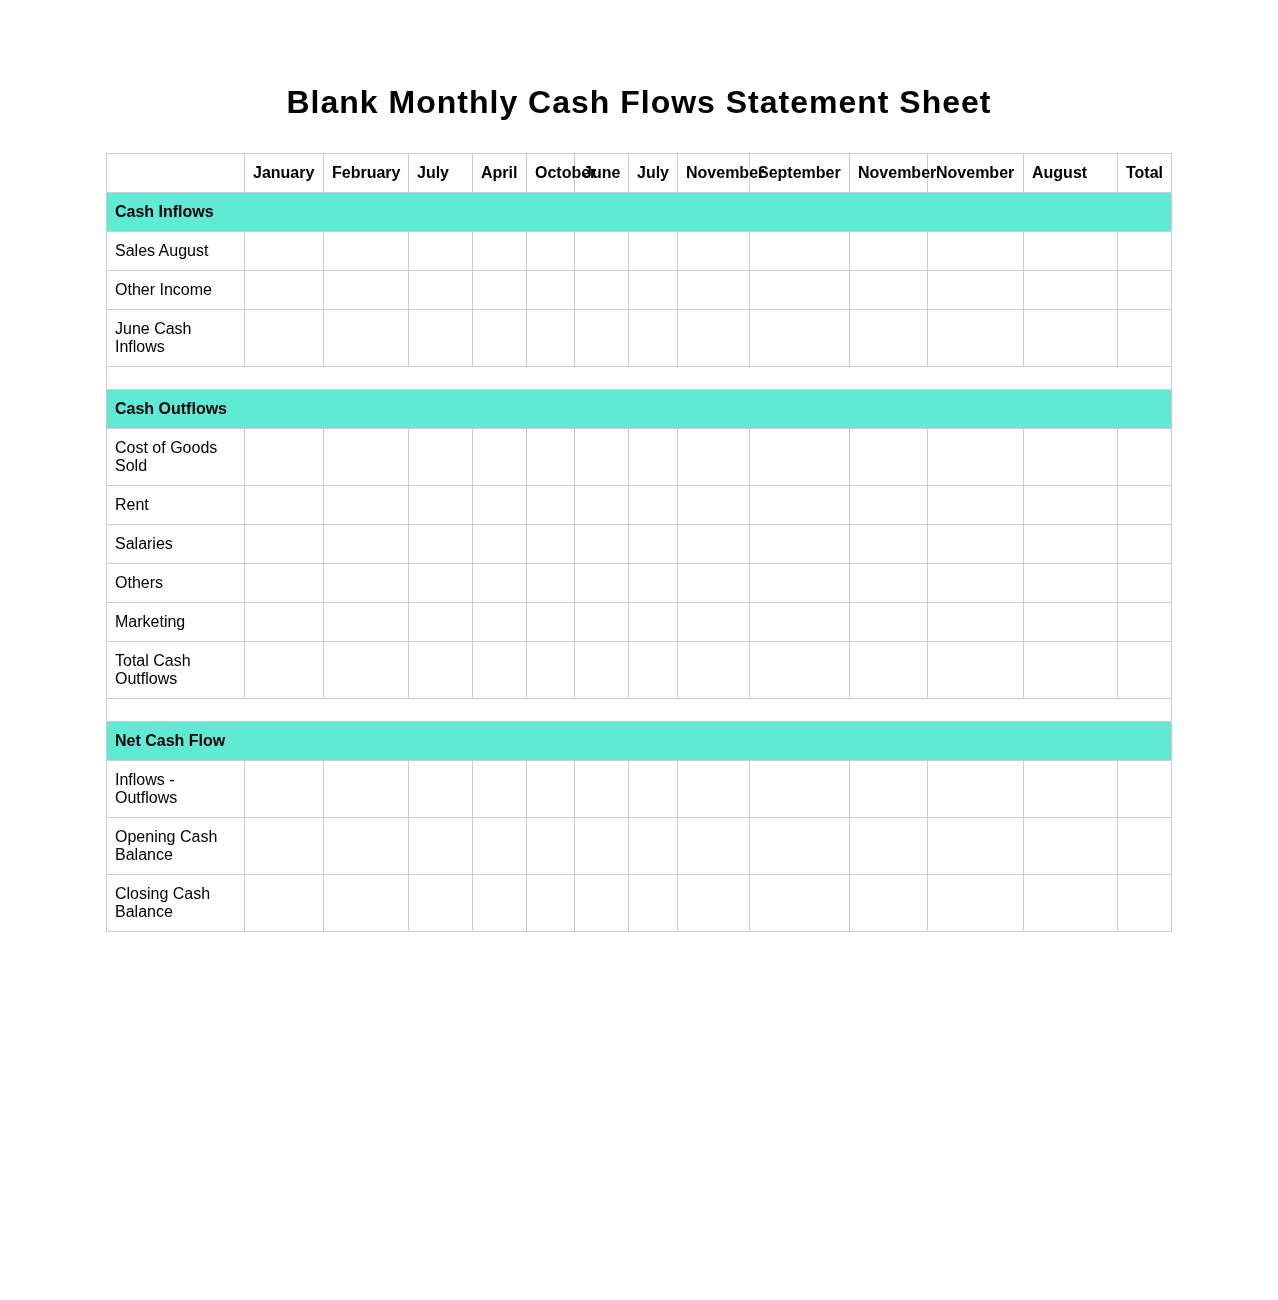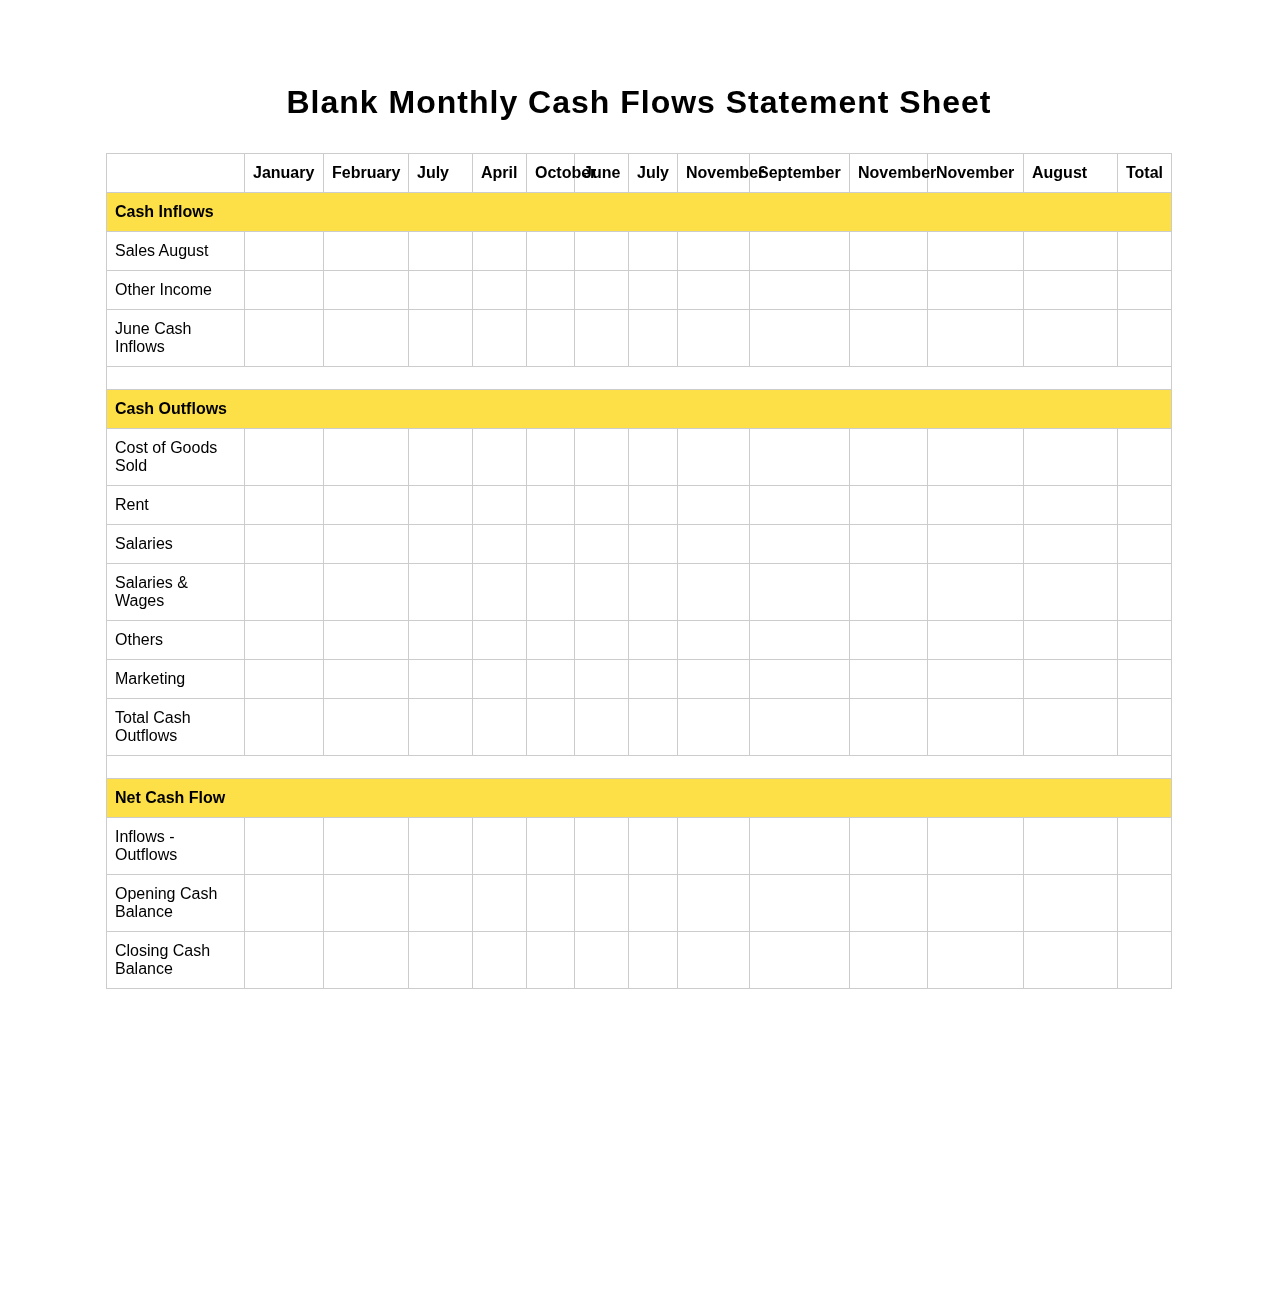--- a/index.html
+++ b/index.html
@@ -15,21 +15,21 @@
     font-size: 16px;
     padding-left: 21px;
   }
   td, th {
     border: 1px solid #cccccc; padding: 0 8px; vertical-align: middle;
     text-align: left; line-height: 18px;
   }
   th { font-weight: bold; height: 38px; white-space: nowrap; }
   tr.single td { height: 38px; }
   tr.double td { height: 56px; }
-  tr.section td { background: #fde047; font-weight: bold; height: 38px; }
+  tr.section td { background: #5eead4; font-weight: bold; height: 38px; }
   tr.spacer td { height: 22px; }
 </style>
 </head>
 <body>
 
 <h1>Blank Monthly Cash Flows Statement Sheet</h1>
 
 <table>
   <colgroup>
     <col style="width:138px">
@@ -164,36 +164,20 @@
         <td></td>
         <td></td>
         <td></td>
         <td></td>
         <td></td>
         <td></td>
         <td></td>
         <td></td>
         <td></td>
       </tr>
-      <tr class="double">
-        <td>Salaries &amp; Wages</td>
-        <td></td>
-        <td></td>
-        <td></td>
-        <td></td>
-        <td></td>
-        <td></td>
-        <td></td>
-        <td></td>
-        <td></td>
-        <td></td>
-        <td></td>
-        <td></td>
-        <td></td>
-      </tr>
       <tr class="single">
         <td>Others</td>
         <td></td>
         <td></td>
         <td></td>
         <td></td>
         <td></td>
         <td></td>
         <td></td>
         <td></td>

